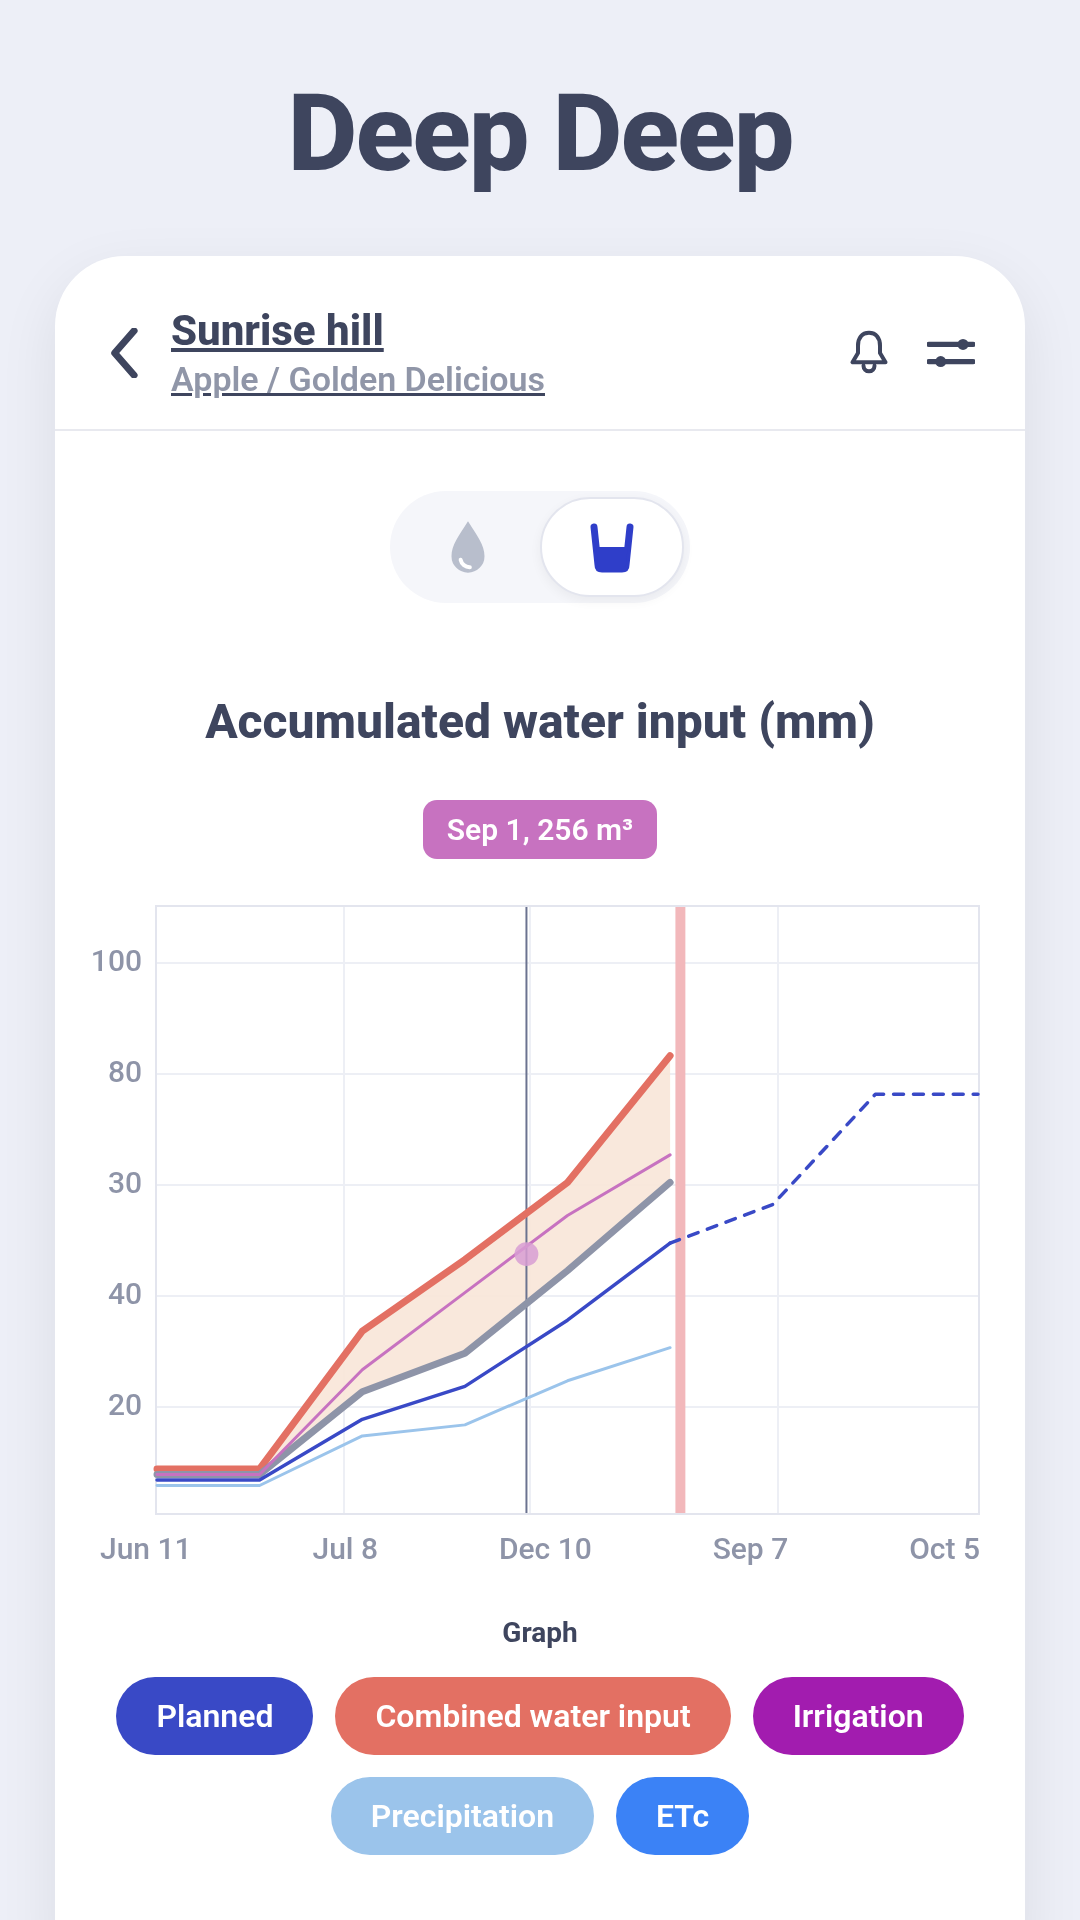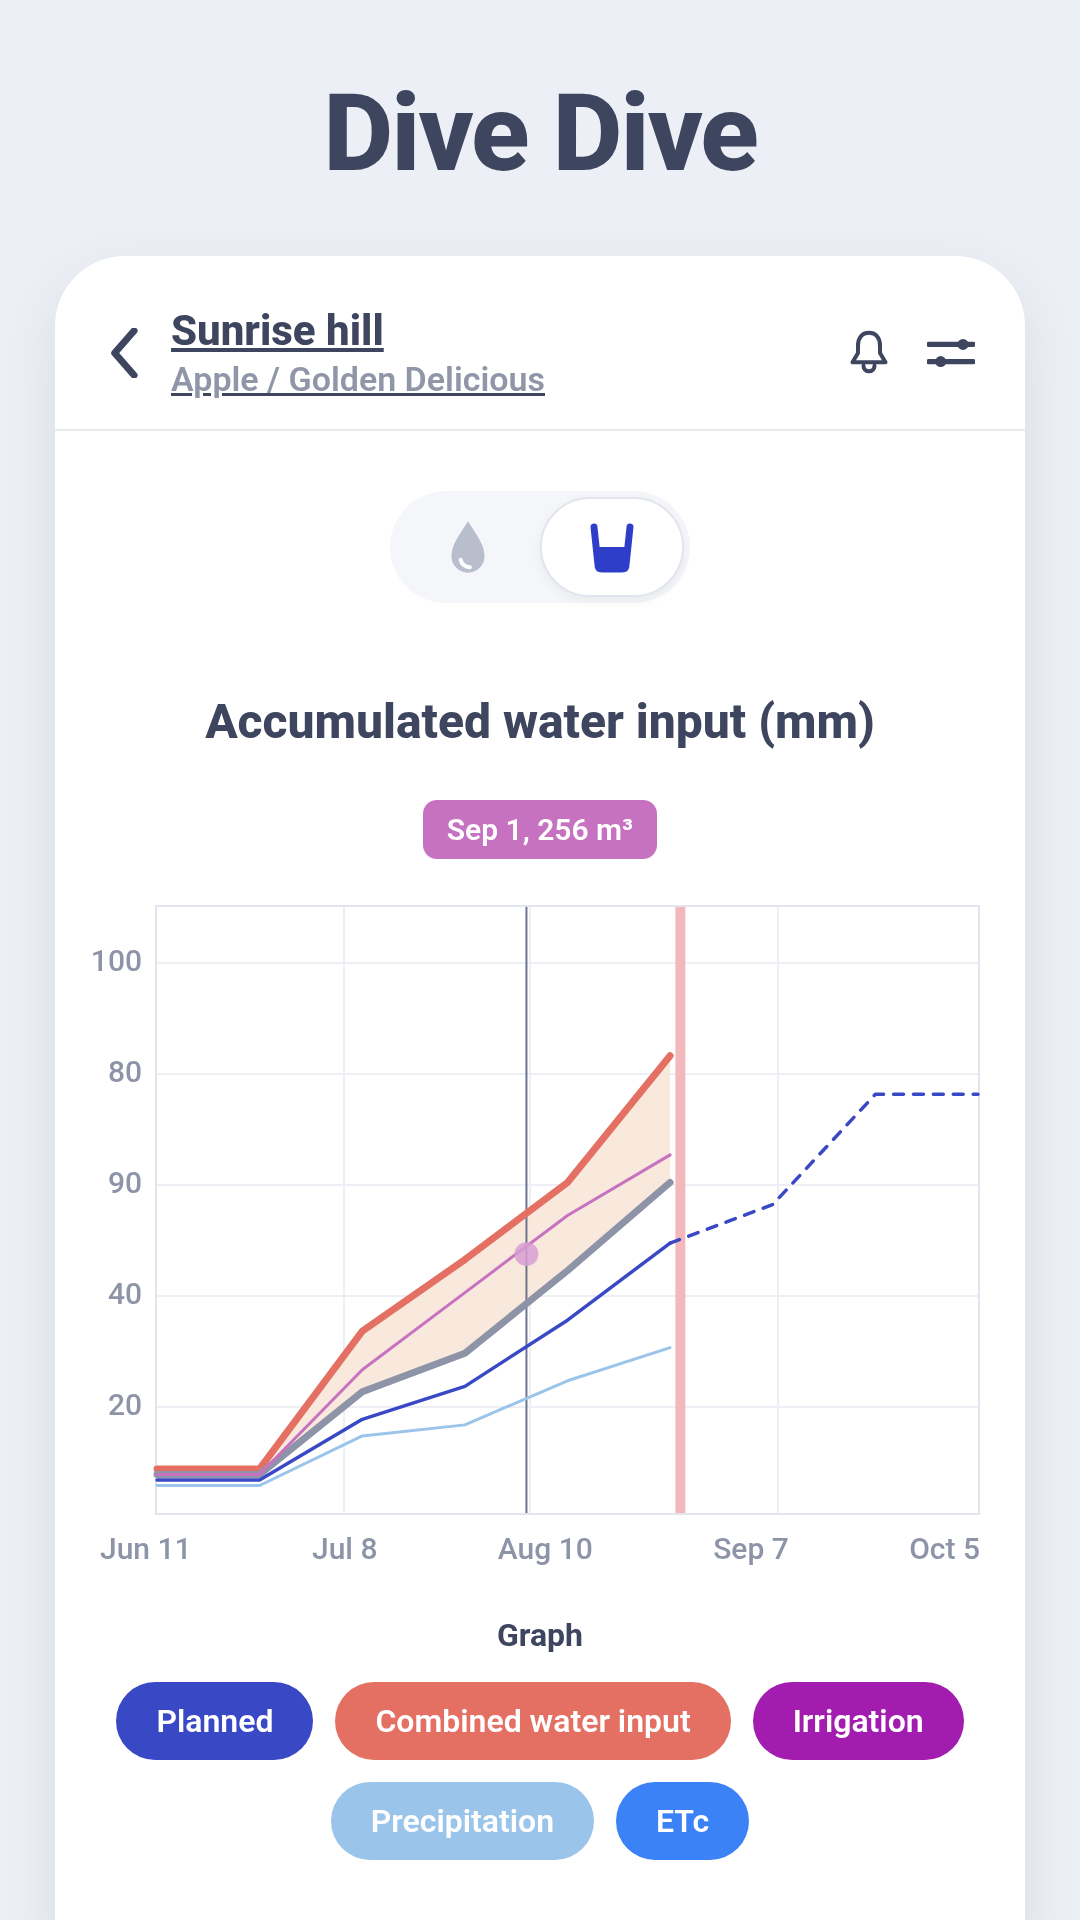--- a/index.html
+++ b/index.html
@@ -93,32 +93,32 @@
   .gridline.v { height:100%; width:2px; top:0; }
 
   .x-labels {
     display:flex; justify-content:space-between;
     margin-left:0; width:880px;
     font-size:30px; color:#8E94A8; font-weight:500;
     margin-top:16px;
     text-align:right;
   }
 
-  .legend-title { text-align:center; font-size:32px; font-weight:700; margin-top:50px; color:#3E455E;}
+  .legend-title { text-align:center; font-size:28px; font-weight:700; margin-top:50px; color:#3E455E;}
   .chips { display:flex; flex-wrap:wrap; justify-content:center; gap:22px; margin-top:28px; padding:0 40px;}
   .chip {
     font-size:32px; font-weight:600; color:#fff;
     padding:20px 40px; border-radius:50px; cursor:pointer;
   }
   svg.plot-svg { position:absolute; top:0; left:0; width:100%; height:100%; overflow:visible;}
 </style>
 </head>
 <body>
 
-<div class="page-title">Dive Dive</div>
+<div class="page-title">Deep Deep</div>
 
 <div class="phone">
 
   <div class="app-header">
     <div class="back-btn">
       <svg width="34" height="50" viewBox="0 0 24 36">
           <path d="M20 2 L6 18 L20 34" stroke="#3E455E" stroke-width="5" fill="none" stroke-linecap="round" stroke-linejoin="round"></path>
         </svg>
     </div>
     <div class="header-text">
@@ -158,21 +158,21 @@
   </div>
 
   <div class="chart-title">Accumulated water input (mm)</div>
 
   <div class="tooltip-badge">Sep 1, 256  m³</div>
 
   <div class="chart-wrap">
     <div class="y-labels">
       <span style="top:55px">100</span>
       <span style="top:166px">80</span>
-      <span style="top:277px">90</span>
+      <span style="top:277px">30</span>
       <span style="top:388px">40</span>
       <span style="top:499px">20</span>
     </div>
     <div class="plot">
       <div class="gridline h" style="top:55px"></div>
       <div class="gridline h" style="top:166px"></div>
       <div class="gridline h" style="top:277px"></div>
       <div class="gridline h" style="top:388px"></div>
       <div class="gridline h" style="top:499px"></div>
       <div class="gridline v" style="left:186px"></div>
@@ -187,21 +187,21 @@
           <path d="M 0.0 571.2 L 103.1 571.2 L 206.3 465.8 L 309.4 388.2 L 412.5 310.5 L 515.6 249.5" fill="none" stroke="#C772C0" stroke-width="3" stroke-linejoin="round" stroke-linecap="round"></path>
           <path d="M 0.0 576.7 L 103.1 576.7 L 206.3 515.7 L 309.4 482.5 L 412.5 415.9 L 515.6 338.3" fill="none" stroke="#3949C6" stroke-width="3.5" stroke-linejoin="round" stroke-linecap="round"></path>
           <path d="M 515.6 338.3 L 618.8 299.5 L 721.9 188.5 L 825.0 188.5" fill="none" stroke="#3949C6" stroke-width="3.5" stroke-linejoin="round" stroke-linecap="round" stroke-dasharray="10 10"></path>
           <path d="M 0.0 582.3 L 103.1 582.3 L 206.3 532.4 L 309.4 521.3 L 412.5 476.9 L 515.6 443.6" fill="none" stroke="#9BC4EB" stroke-width="3" stroke-linejoin="round" stroke-linecap="round"></path>
           <circle cx="371.25" cy="349.3636363636364" r="12" fill="#D89ED4" opacity="0.85"></circle>
         </svg>
     </div>
     <div class="x-labels">
       <span>Jun 11</span>
       <span>Jul 8</span>
-      <span>Aug 10</span>
+      <span>Dec 10</span>
       <span>Sep 7</span>
       <span>Oct 5</span>
     </div>
   </div>
 
   <div class="legend-title">Graph</div>
   <div class="chips" id="chips">
       <div class="chip" style="background: rgb(57, 73, 198);">Planned</div>
       <div class="chip" style="background: rgb(227, 112, 99);">Combined water input</div>
       <div class="chip" style="background: #a21caf;">Irrigation</div>

